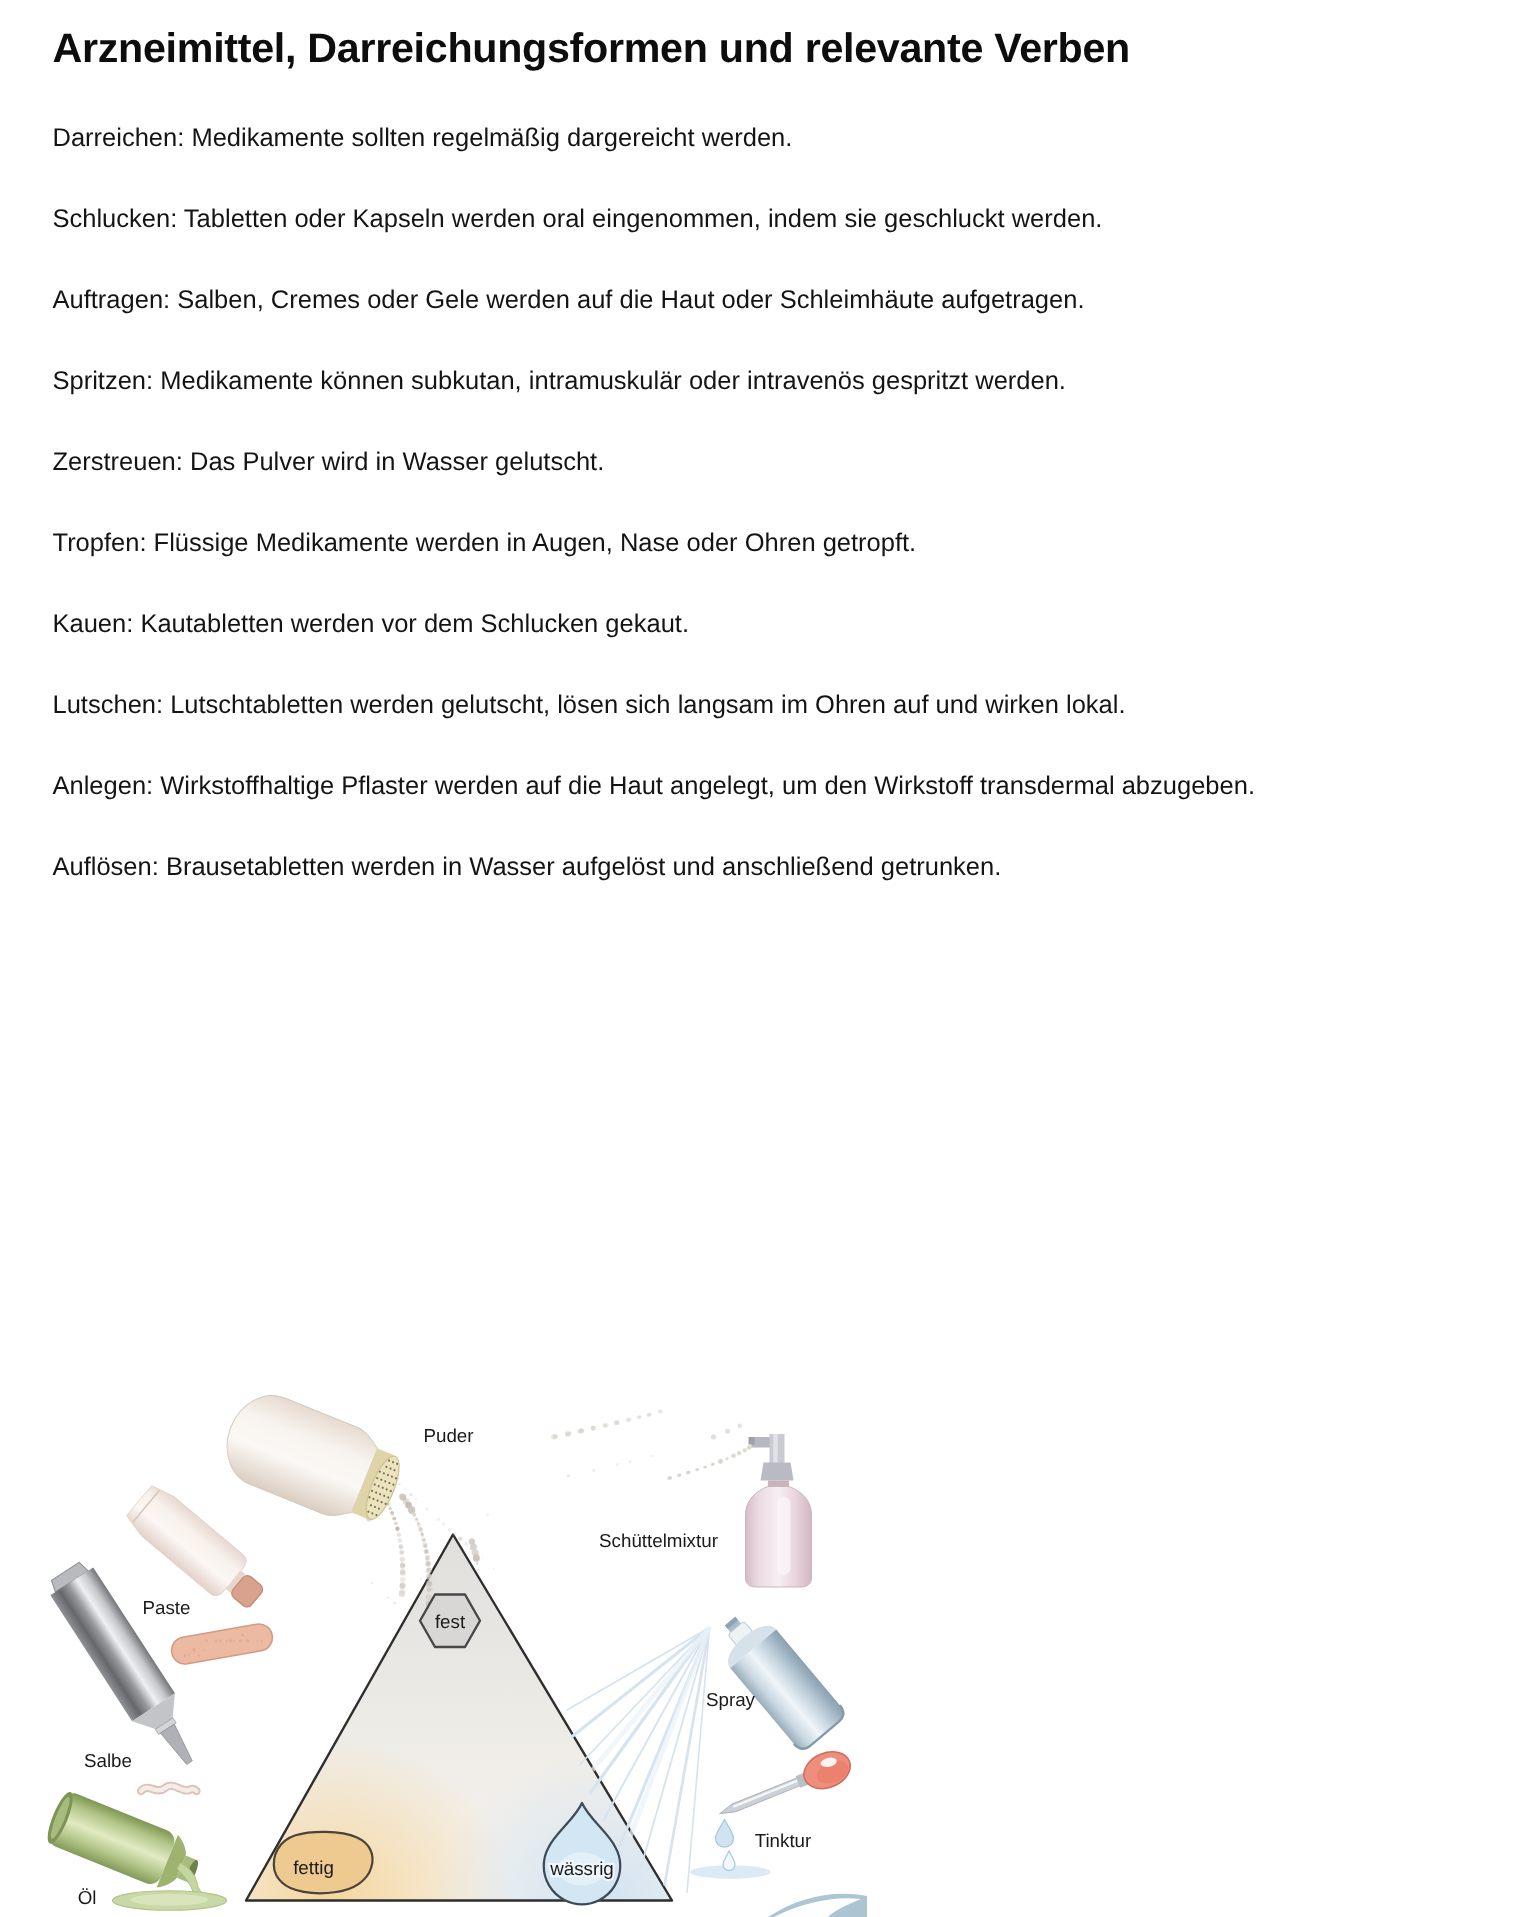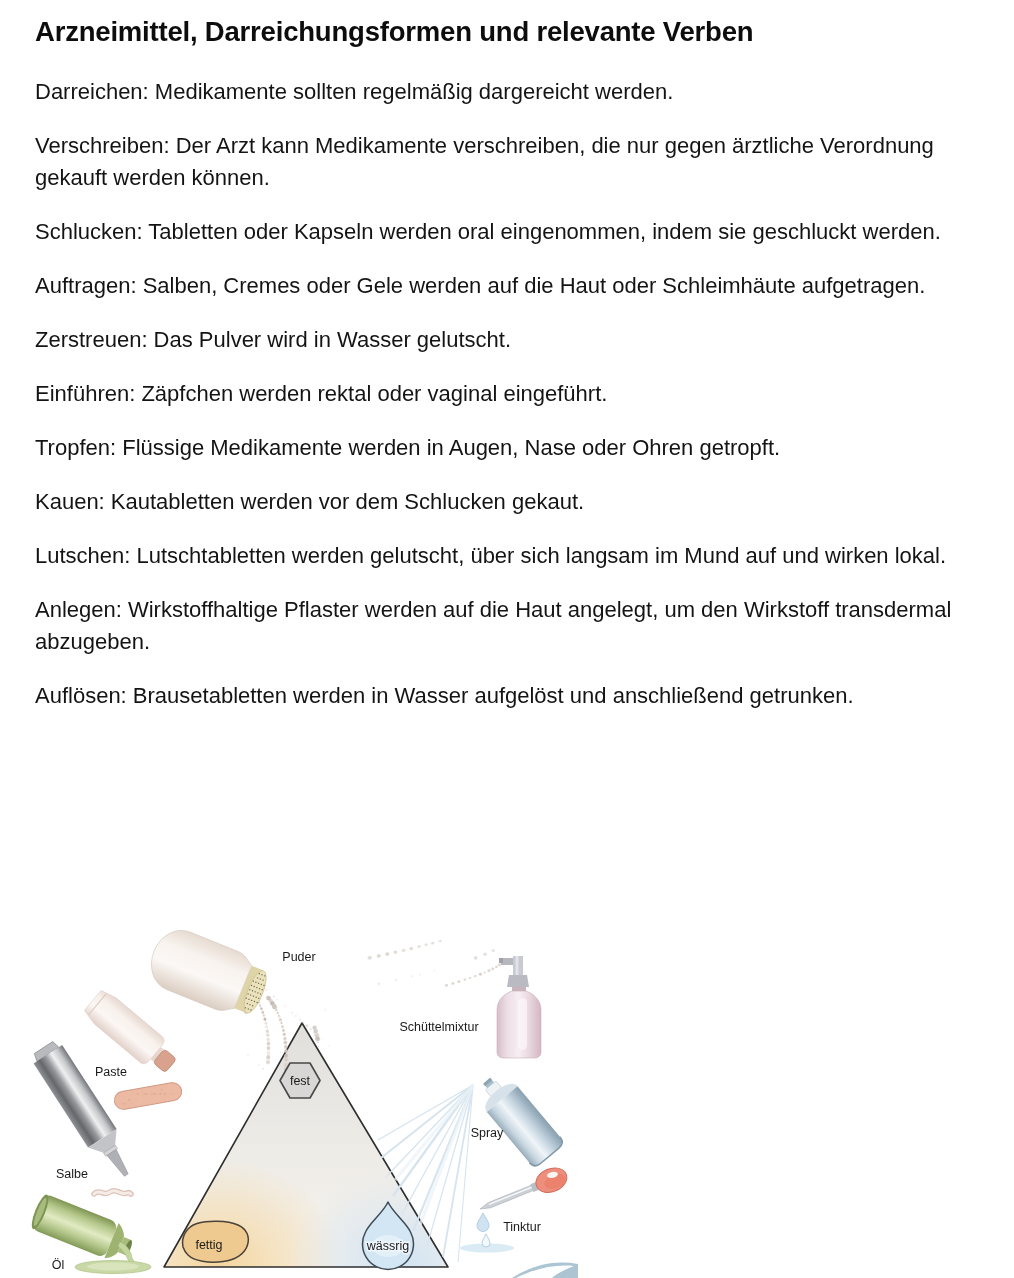--- a/index.html
+++ b/index.html
@@ -1,41 +1,40 @@
 <!DOCTYPE html>
 <html><head>
 <meta charset="utf-8">
 <style>
   html,body{margin:0;padding:0;background:#ffffff;}
   #page{position:relative;width:1014px;height:1278px;background:#ffffff;overflow:hidden;
         font-family:"Liberation Sans","DejaVu Sans",sans-serif;color:#141414;}
   .doc{padding:0 58px 0 35px;width:941px;}
   h1{font-size:27.5px;line-height:40px;margin:12px 0 24px 0;font-weight:bold;color:#0d0d0d;
      letter-spacing:-0.2px;}
-  .doc p{font-size:22px;line-height:32px;margin:22px 16px 0 0;}
+  .doc p{font-size:17px;line-height:32px;margin:22px 16px 0 0;}
   svg{position:absolute;top:930px;left:0;}
   .ill-label{font-size:12.5px;fill:#1a1a1a;text-anchor:middle;
              font-family:"Liberation Sans","DejaVu Sans",sans-serif;}
   .halo{paint-order:stroke;stroke:#eef5fb;stroke-width:3px;}
 </style>
 </head>
 <body>
 
 <div id="page">
   <div class="doc">
     <h1>Arzneimittel, Darreichungsformen und relevante Verben</h1>
     <p>Darreichen: Medikamente sollten regelmäßig dargereicht werden.</p>
-    <p>Verschreiben: Der Arzt kann Medikamente verschreiben, die nur gegen ärztliche Verordnung gekauft werden können.</p>
     <p>Schlucken: Tabletten oder Kapseln werden oral eingenommen, indem sie geschluckt werden.</p>
     <p>Auftragen: Salben, Cremes oder Gele werden auf die Haut oder Schleimhäute aufgetragen.</p>
+    <p>Spritzen: Medikamente können subkutan, intramuskulär oder intravenös gespritzt werden.</p>
     <p>Zerstreuen: Das Pulver wird in Wasser gelutscht.</p>
-    <p>Einführen: Zäpfchen werden rektal oder vaginal eingeführt.</p>
     <p>Tropfen: Flüssige Medikamente werden in Augen, Nase oder Ohren getropft.</p>
     <p>Kauen: Kautabletten werden vor dem Schlucken gekaut.</p>
-    <p>Lutschen: Lutschtabletten werden gelutscht, über sich langsam im Mund auf und wirken lokal.</p>
+    <p>Lutschen: Lutschtabletten werden gelutscht, lösen sich langsam im Ohren auf und wirken lokal.</p>
     <p>Anlegen: Wirkstoffhaltige Pflaster werden auf die Haut angelegt, um den Wirkstoff transdermal abzugeben.</p>
     <p>Auflösen: Brausetabletten werden in Wasser aufgelöst und anschließend getrunken.</p>
   </div>
 
   <svg width="1014" height="348" viewBox="0 0 1014 348">
     <defs>
       <linearGradient id="gTri" x1="0" y1="0" x2="0" y2="1">
         <stop offset="0" stop-color="#e1dfdc"></stop>
         <stop offset="0.5" stop-color="#edebe6"></stop>
         <stop offset="1" stop-color="#f8f4ee"></stop>

